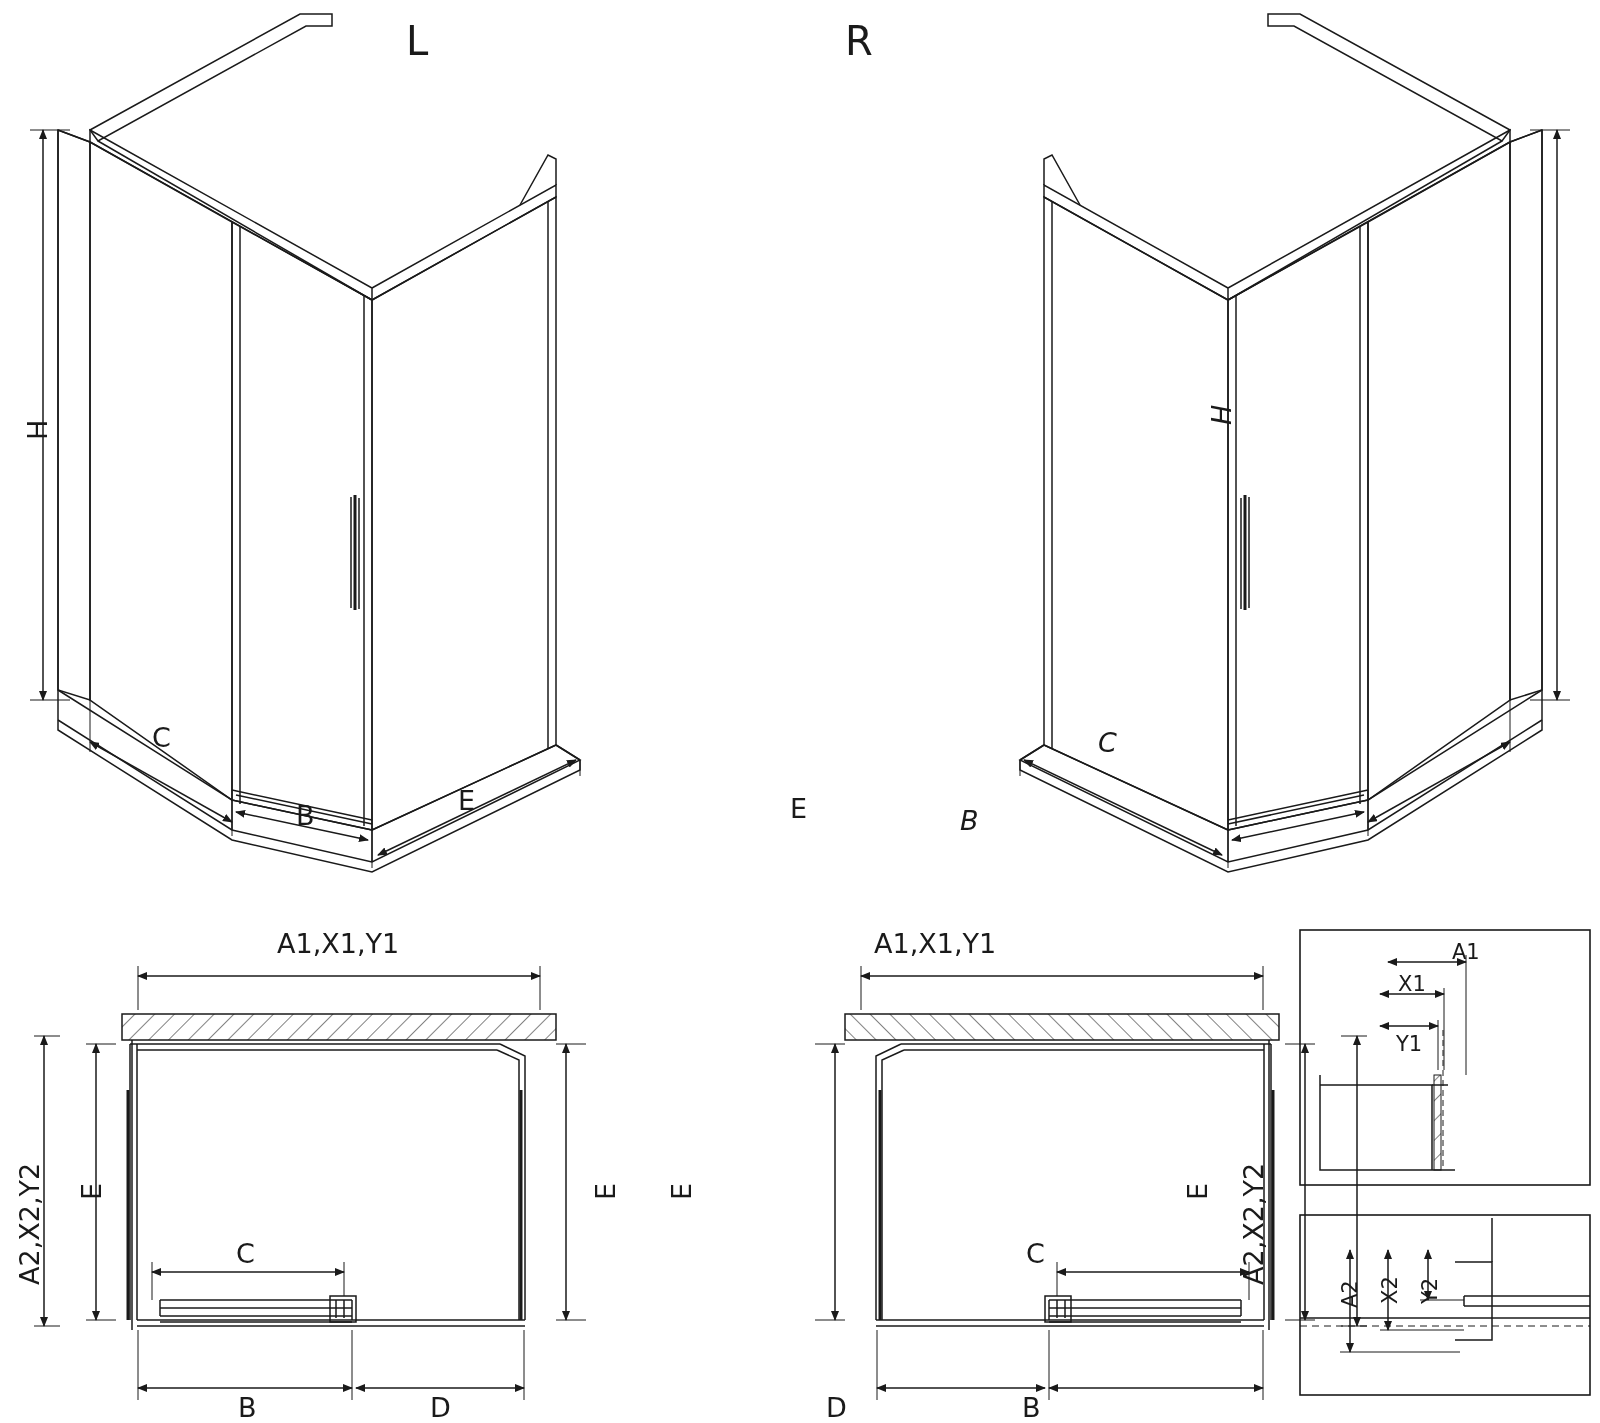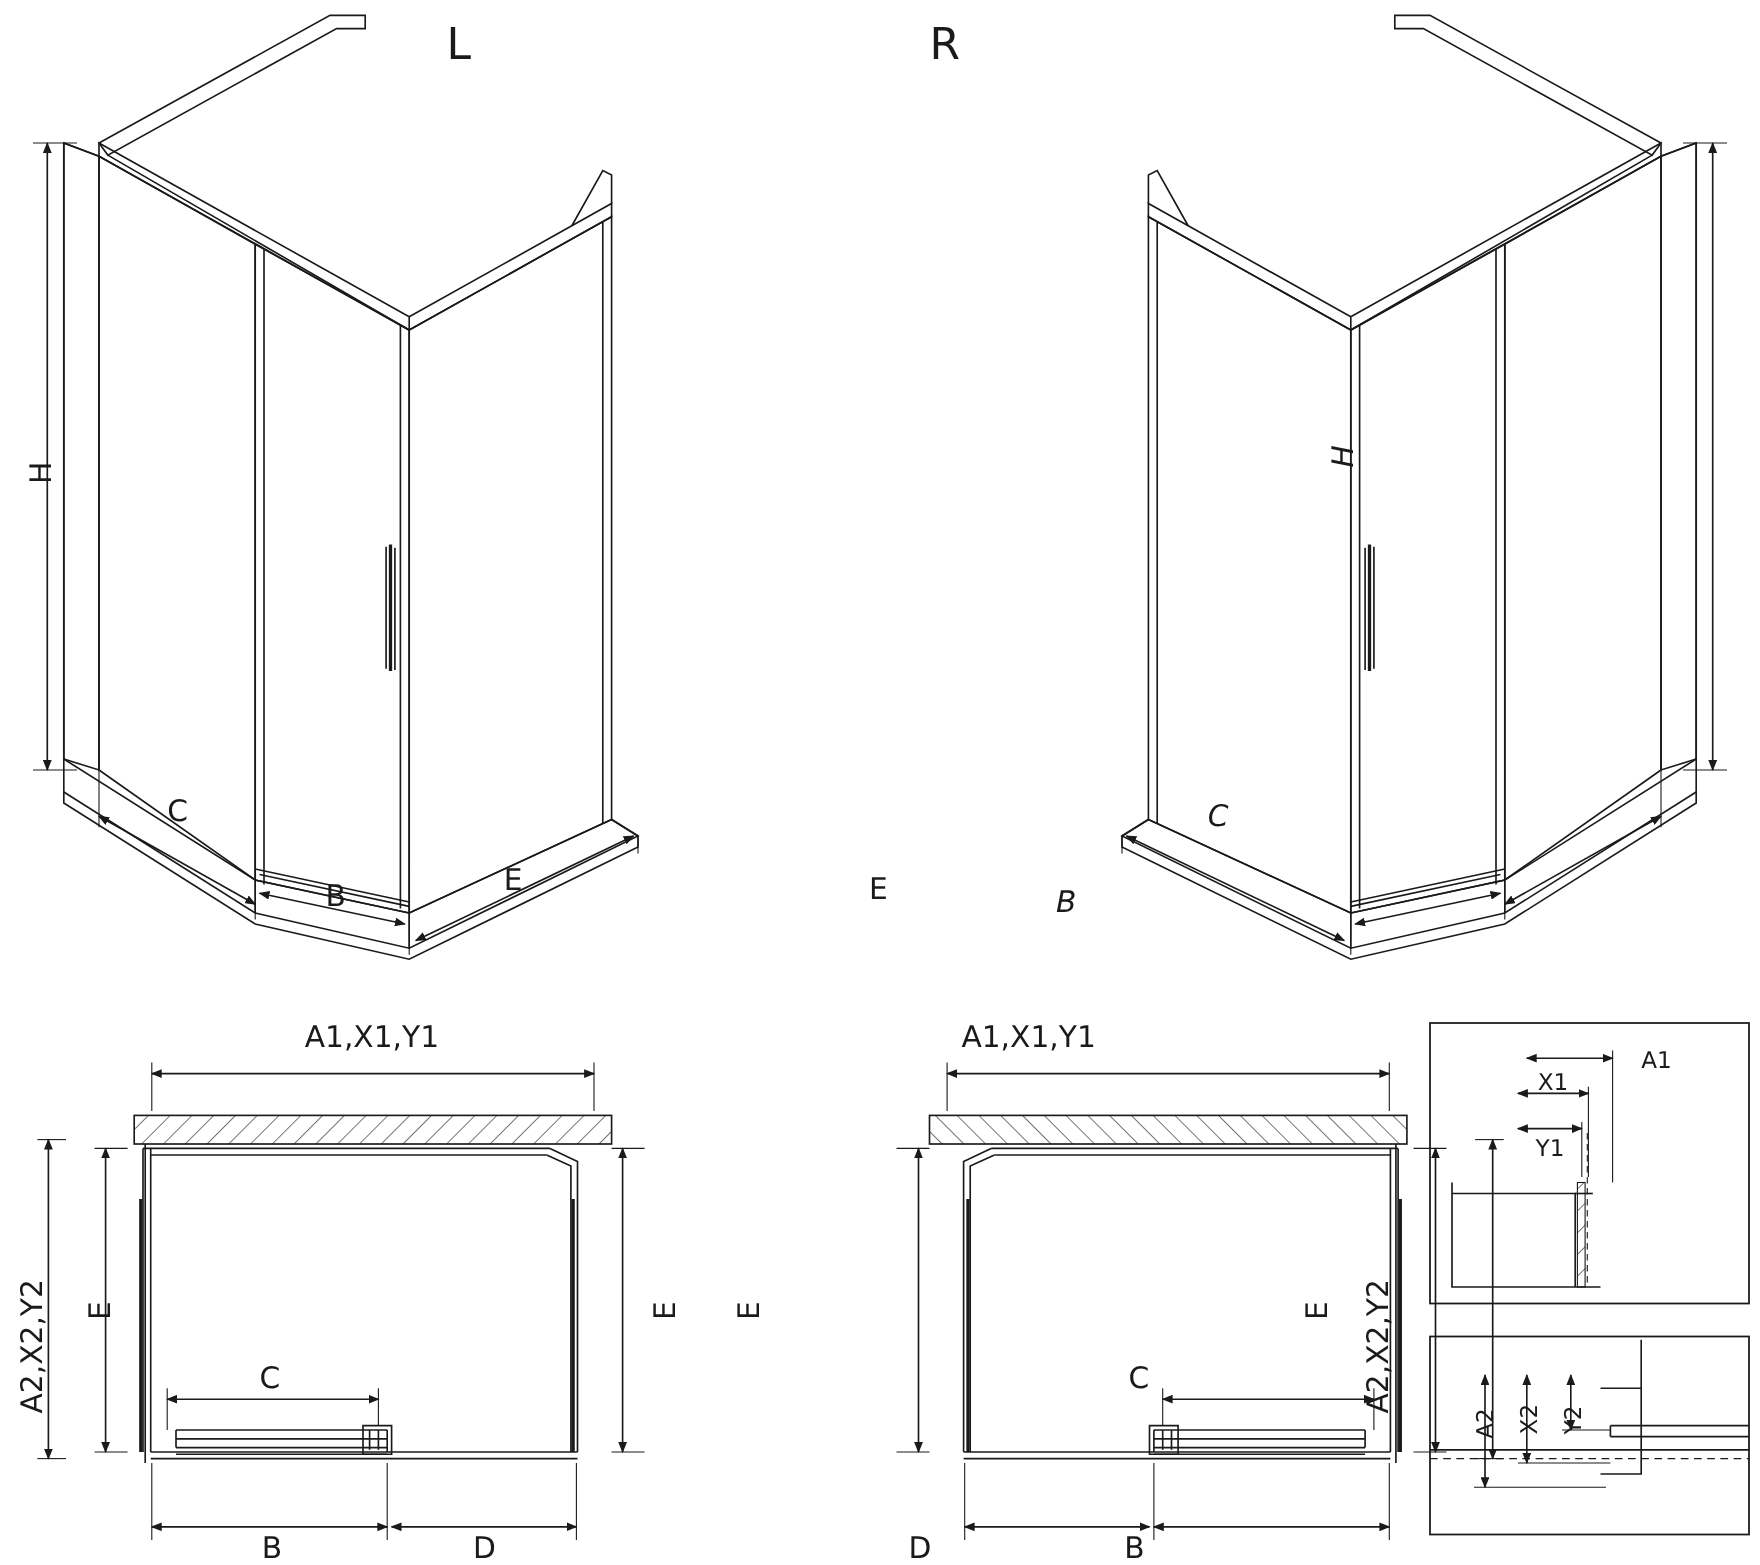--- a/index.html
+++ b/index.html
@@ -289,21 +289,21 @@
 <div class="lbl mid" style="left:430px;top:1392px;">D</div>
 
 <div class="lbl mid" style="left:874px;top:928px;">A1,X1,Y1</div>
 <div class="lbl mid rot90" style="left:1238px;top:1285px;">A2,X2,Y2</div>
 <div class="lbl mid rot90" style="left:666px;top:1200px;">E</div>
 <div class="lbl mid rot90" style="left:1182px;top:1200px;">E</div>
 <div class="lbl mid" style="left:1026px;top:1238px;">C</div>
 <div class="lbl mid" style="left:1022px;top:1392px;">B</div>
 <div class="lbl mid" style="left:826px;top:1392px;">D</div>
 
-<div class="lbl sm" style="left:1492px;top:940px;margin-top:12px;">A1</div>
+<div class="lbl sm" style="left:1452px;top:940px;">A1</div>
 <div class="lbl sm" style="left:1398px;top:972px;text-align:right;">X1</div>
 <div class="lbl sm" style="left:1396px;top:1004px;margin-top:28px;">Y1</div>
 
 <div class="lbl sm rot90" style="left:1338px;top:1308px;">A2</div>
 <div class="lbl sm rot90" style="left:1378px;top:1304px;">X2</div>
 <div class="lbl sm rot90" style="left:1418px;top:1304px;">Y2</div>
 
 </div>
 
 </body></html>

